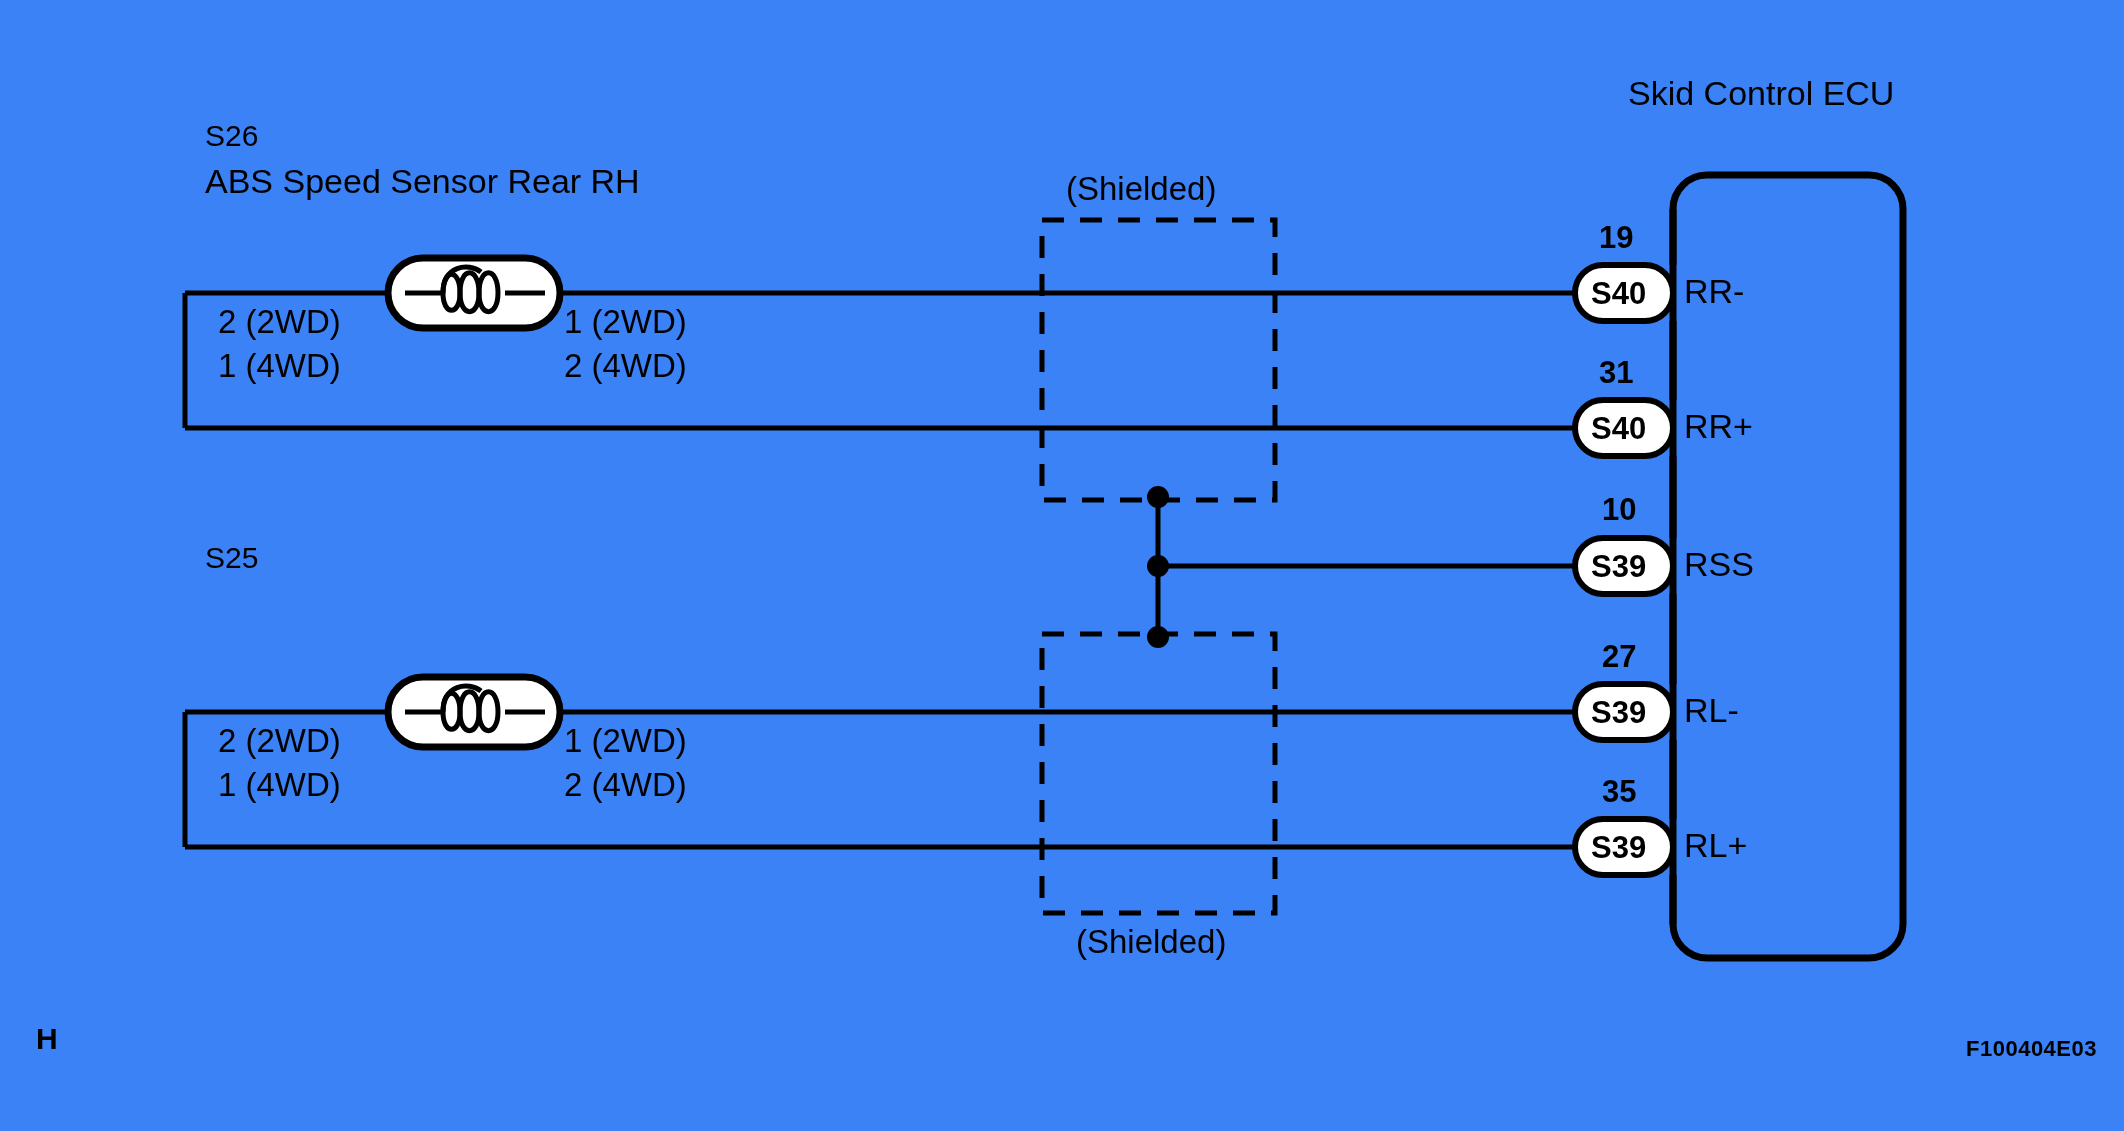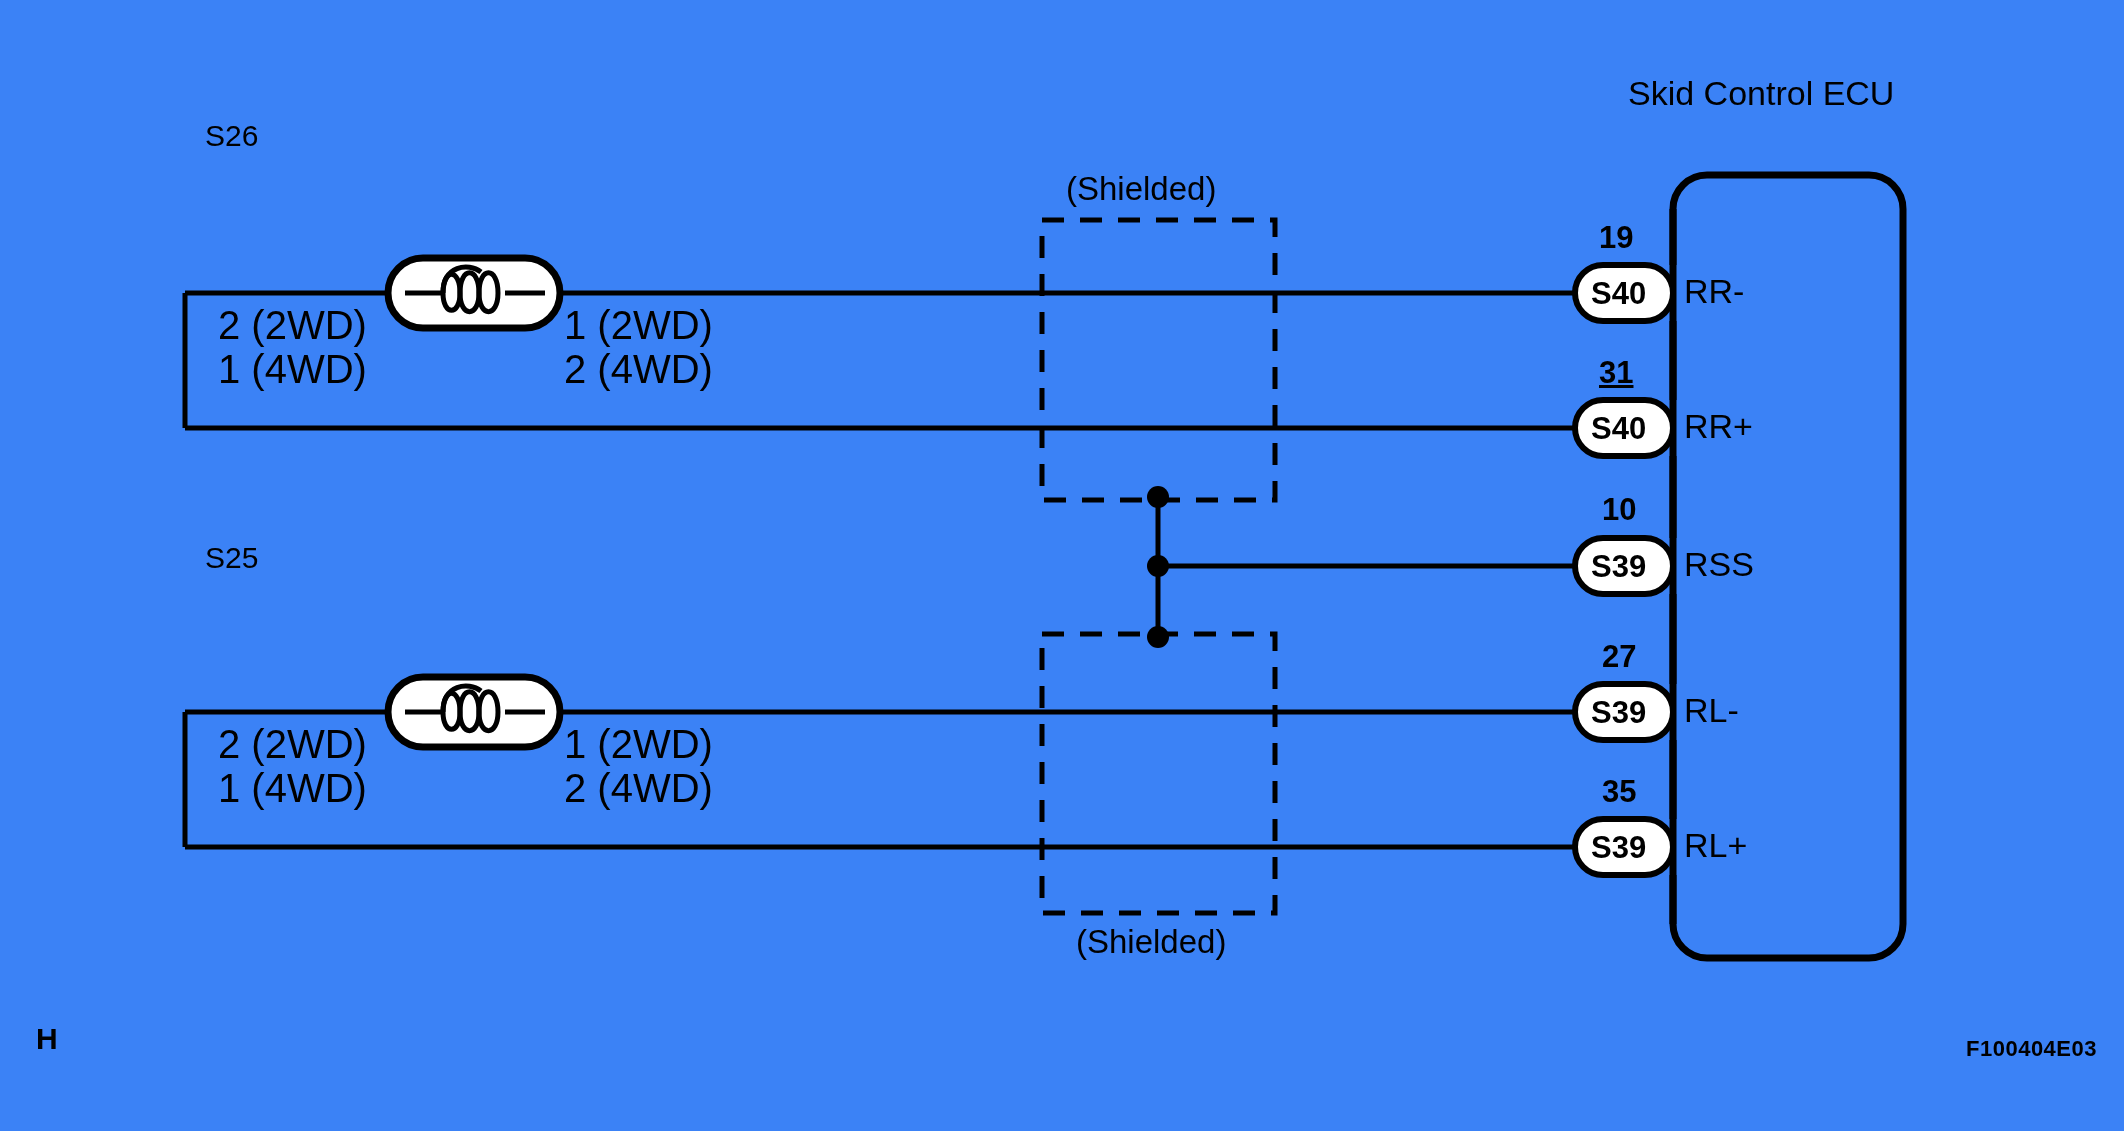--- a/index.html
+++ b/index.html
@@ -26,21 +26,21 @@
   .txt {
     position: absolute;
     white-space: nowrap;
     color: #000000;
     font-family: "Liberation Sans", sans-serif;
     line-height: 1;
   }
   .t-title { font-size: 34px; }
   .t-sensor-id { font-size: 30px; }
   .t-sensor-name { font-size: 34px; }
-  .t-pin { font-size: 40px; }
+  .t-pin { font-size: 33px; }
   .t-shield { font-size: 33px; }
   .t-num { font-size: 31px; font-weight: bold; }
   .t-sig { font-size: 34px; }
   .t-conn { font-size: 31px; font-weight: bold; }
   .t-corner { font-size: 30px; font-weight: bold; }
   .t-code { font-size: 22px; font-weight: bold; letter-spacing: 0.5px; }
 </style>
 </head>
 <body>
 
@@ -108,38 +108,39 @@
       <path d="M1673,456 L1673,538" stroke="#000" stroke-width="7" fill="none"></path>
       <path d="M1673,594 L1673,684" stroke="#000" stroke-width="7" fill="none"></path>
       <path d="M1673,740 L1673,819" stroke="#000" stroke-width="7" fill="none"></path>
       <path d="M1673,875 L1673,924" stroke="#000" stroke-width="7" fill="none"></path>
     </g>
   </svg>
 
   <div class="txt t-title" style="left:1628px; top:76px;">Skid Control ECU</div>
 
   <div class="txt t-sensor-id" style="left:205px; top:121px;">S26</div>
+  <div class="txt t-sensor-name" style="left:205px; top:164px;">ABS Speed Sensor Rear RH</div>
 
   <div class="txt t-pin" style="left:218px; top:305px;">2 (2WD)</div>
   <div class="txt t-pin" style="left:218px; top:349px;">1 (4WD)</div>
   <div class="txt t-pin" style="left:564px; top:305px;">1 (2WD)</div>
   <div class="txt t-pin" style="left:564px; top:349px;">2 (4WD)</div>
 
   <div class="txt t-sensor-id" style="left:205px; top:543px;">S25</div>
 
   <div class="txt t-pin" style="left:218px; top:724px;">2 (2WD)</div>
   <div class="txt t-pin" style="left:218px; top:768px;">1 (4WD)</div>
   <div class="txt t-pin" style="left:564px; top:724px;">1 (2WD)</div>
   <div class="txt t-pin" style="left:564px; top:768px;">2 (4WD)</div>
 
   <div class="txt t-shield" style="left:1066px; top:172px;">(Shielded)</div>
   <div class="txt t-shield" style="left:1076px; top:925px;">(Shielded)</div>
 
   <div class="txt t-num" style="left:1599px; top:222px;">19</div>
-  <div class="txt t-num" style="left:1599px; top:357px;text-decoration:underline;">31</div>
+  <div class="txt t-num" style="left:1599px; top:357px;">31</div>
   <div class="txt t-num" style="left:1602px; top:494px;">10</div>
   <div class="txt t-num" style="left:1602px; top:641px;">27</div>
   <div class="txt t-num" style="left:1602px; top:776px;">35</div>
 
   <div class="txt t-conn" style="left:1591px; top:278px;">S40</div>
   <div class="txt t-conn" style="left:1591px; top:413px;">S40</div>
   <div class="txt t-conn" style="left:1591px; top:551px;">S39</div>
   <div class="txt t-conn" style="left:1591px; top:697px;">S39</div>
   <div class="txt t-conn" style="left:1591px; top:832px;">S39</div>
 

